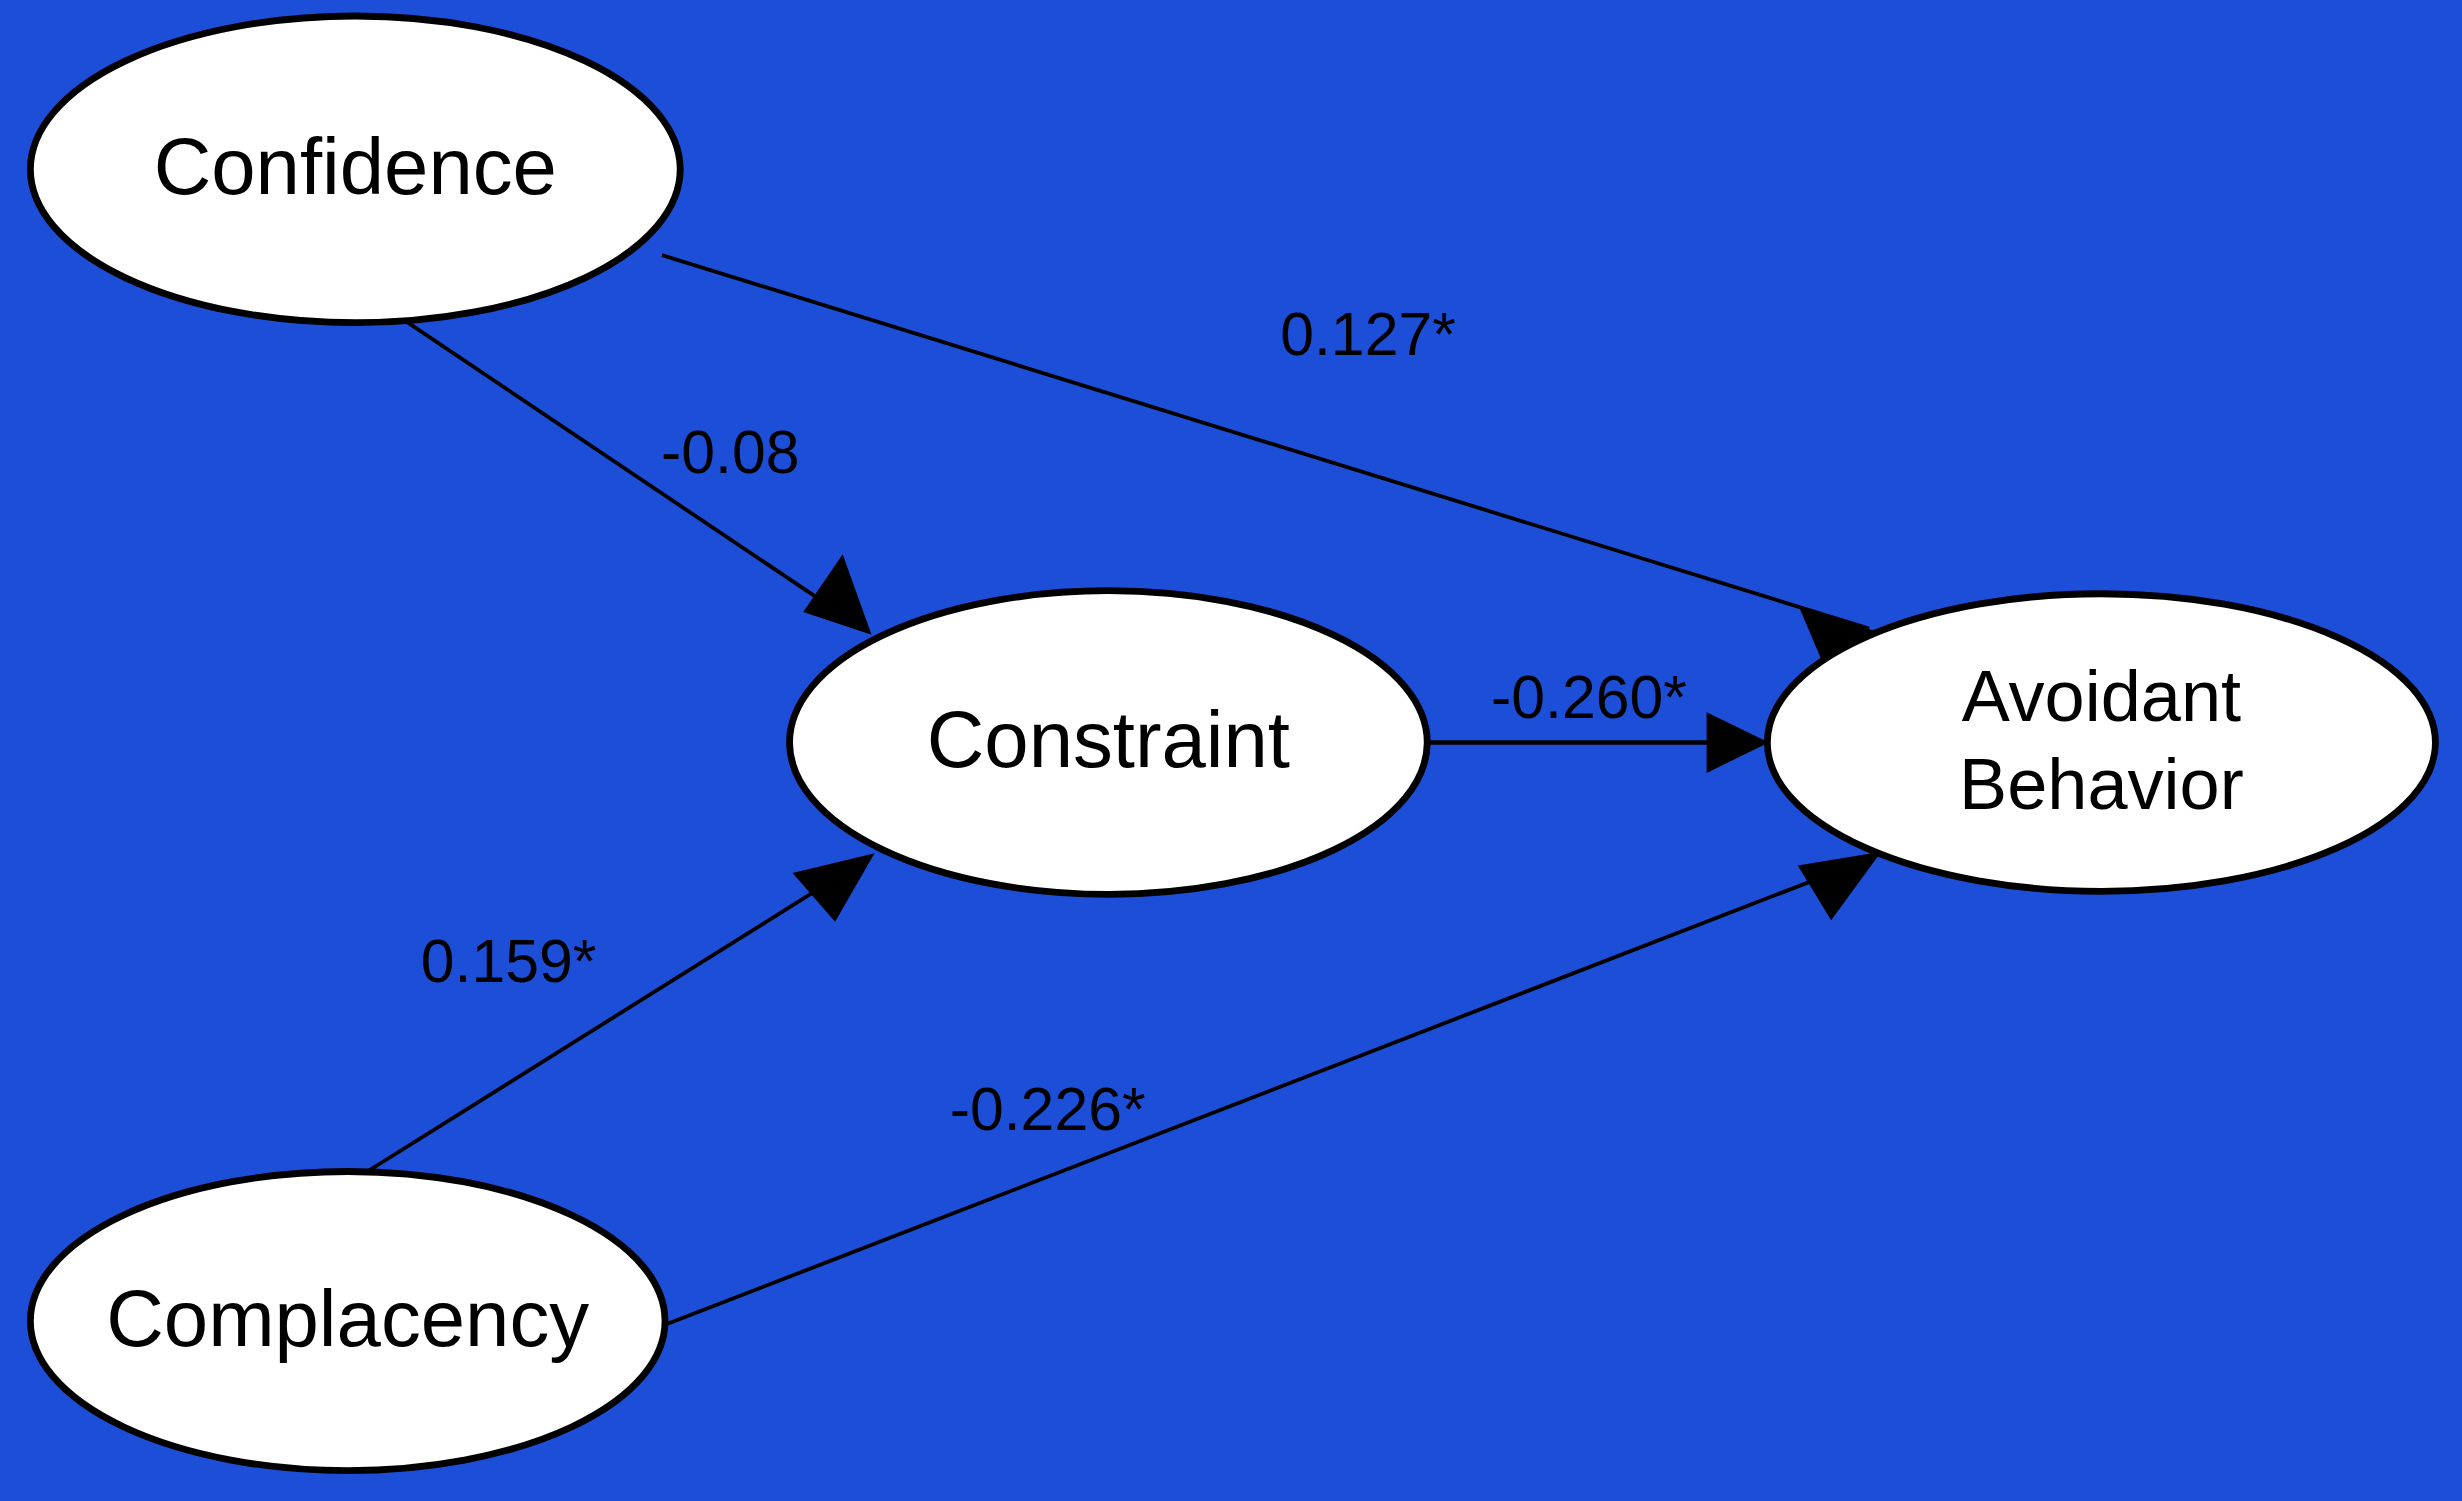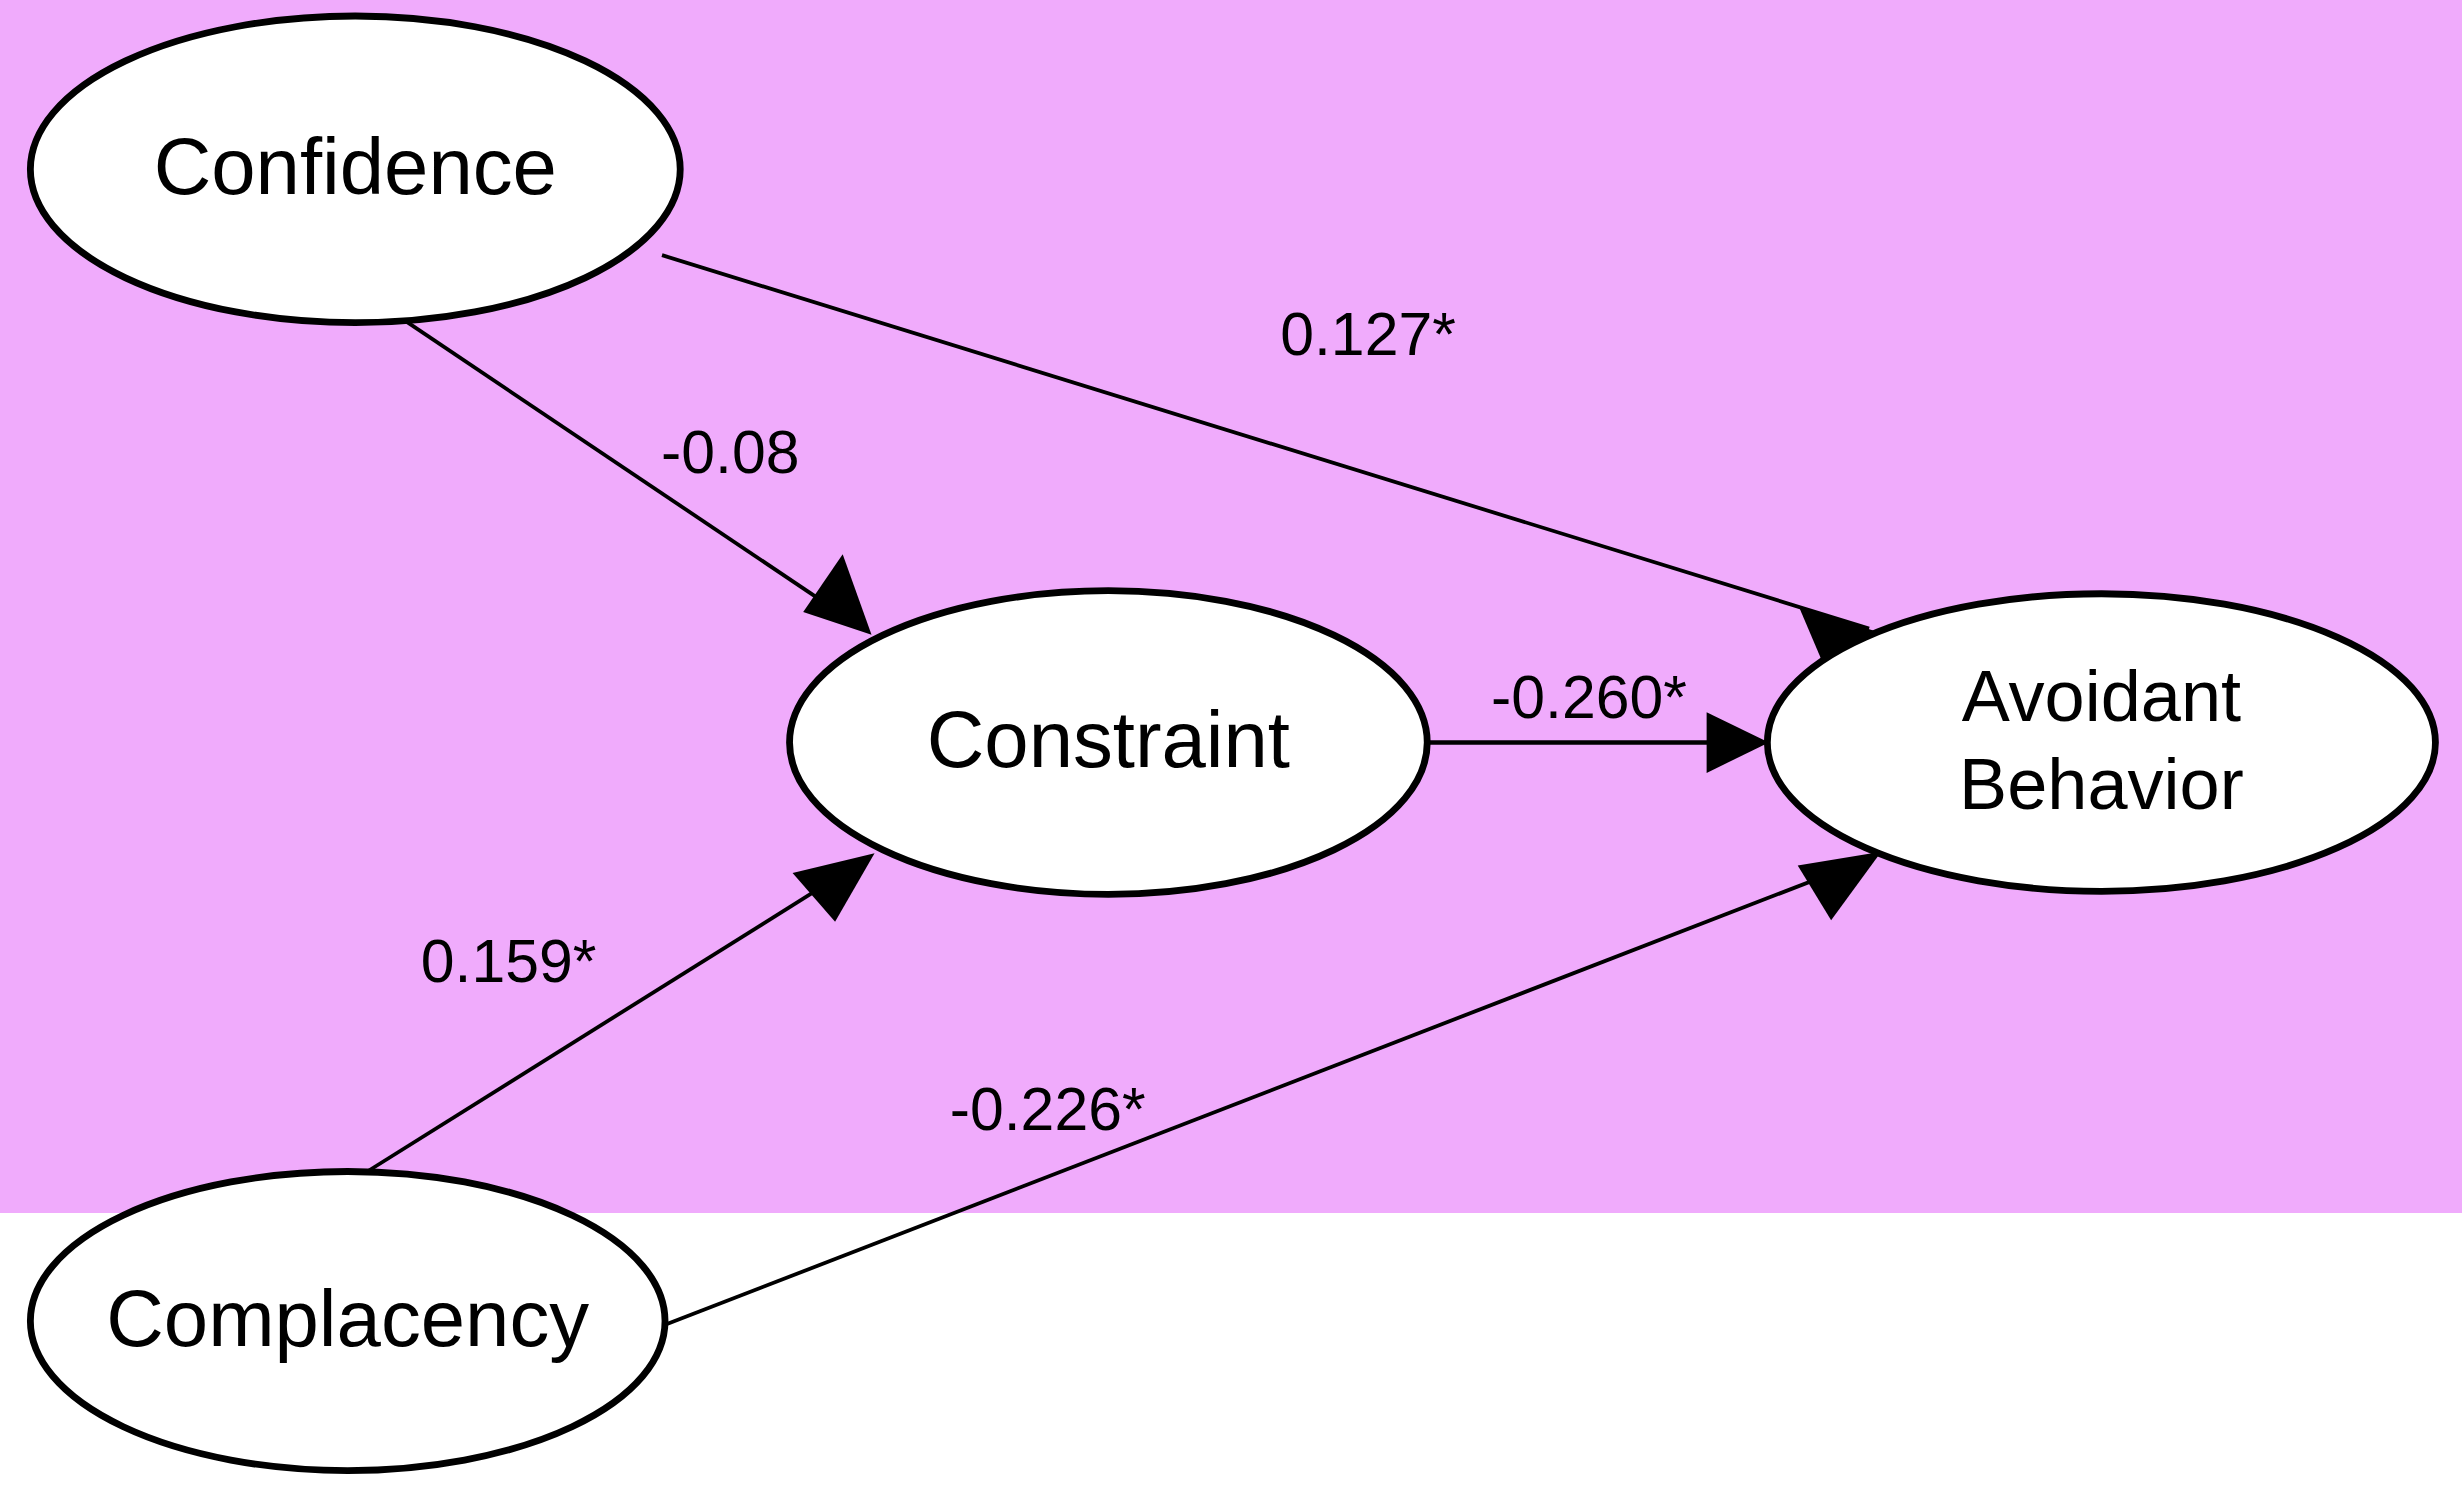--- a/index.html
+++ b/index.html
@@ -9,22 +9,22 @@
   }
   body {
     width: 2462px;
     height: 1501px;
     overflow: hidden;
     font-family: "Liberation Sans", sans-serif;
   }
   #diagram-root {
     position: relative;
     width: 2462px;
-    height: 1213px;
-    background: #f0abfc;
+    height: 1501px;
+    background: #1d4ed8;
   }
   #path-diagram-svg {
     position: absolute;
     top: 0;
     left: 0;
     width: 2462px;
     height: 1501px;
     display: block;
   }
   .node-ellipse {

